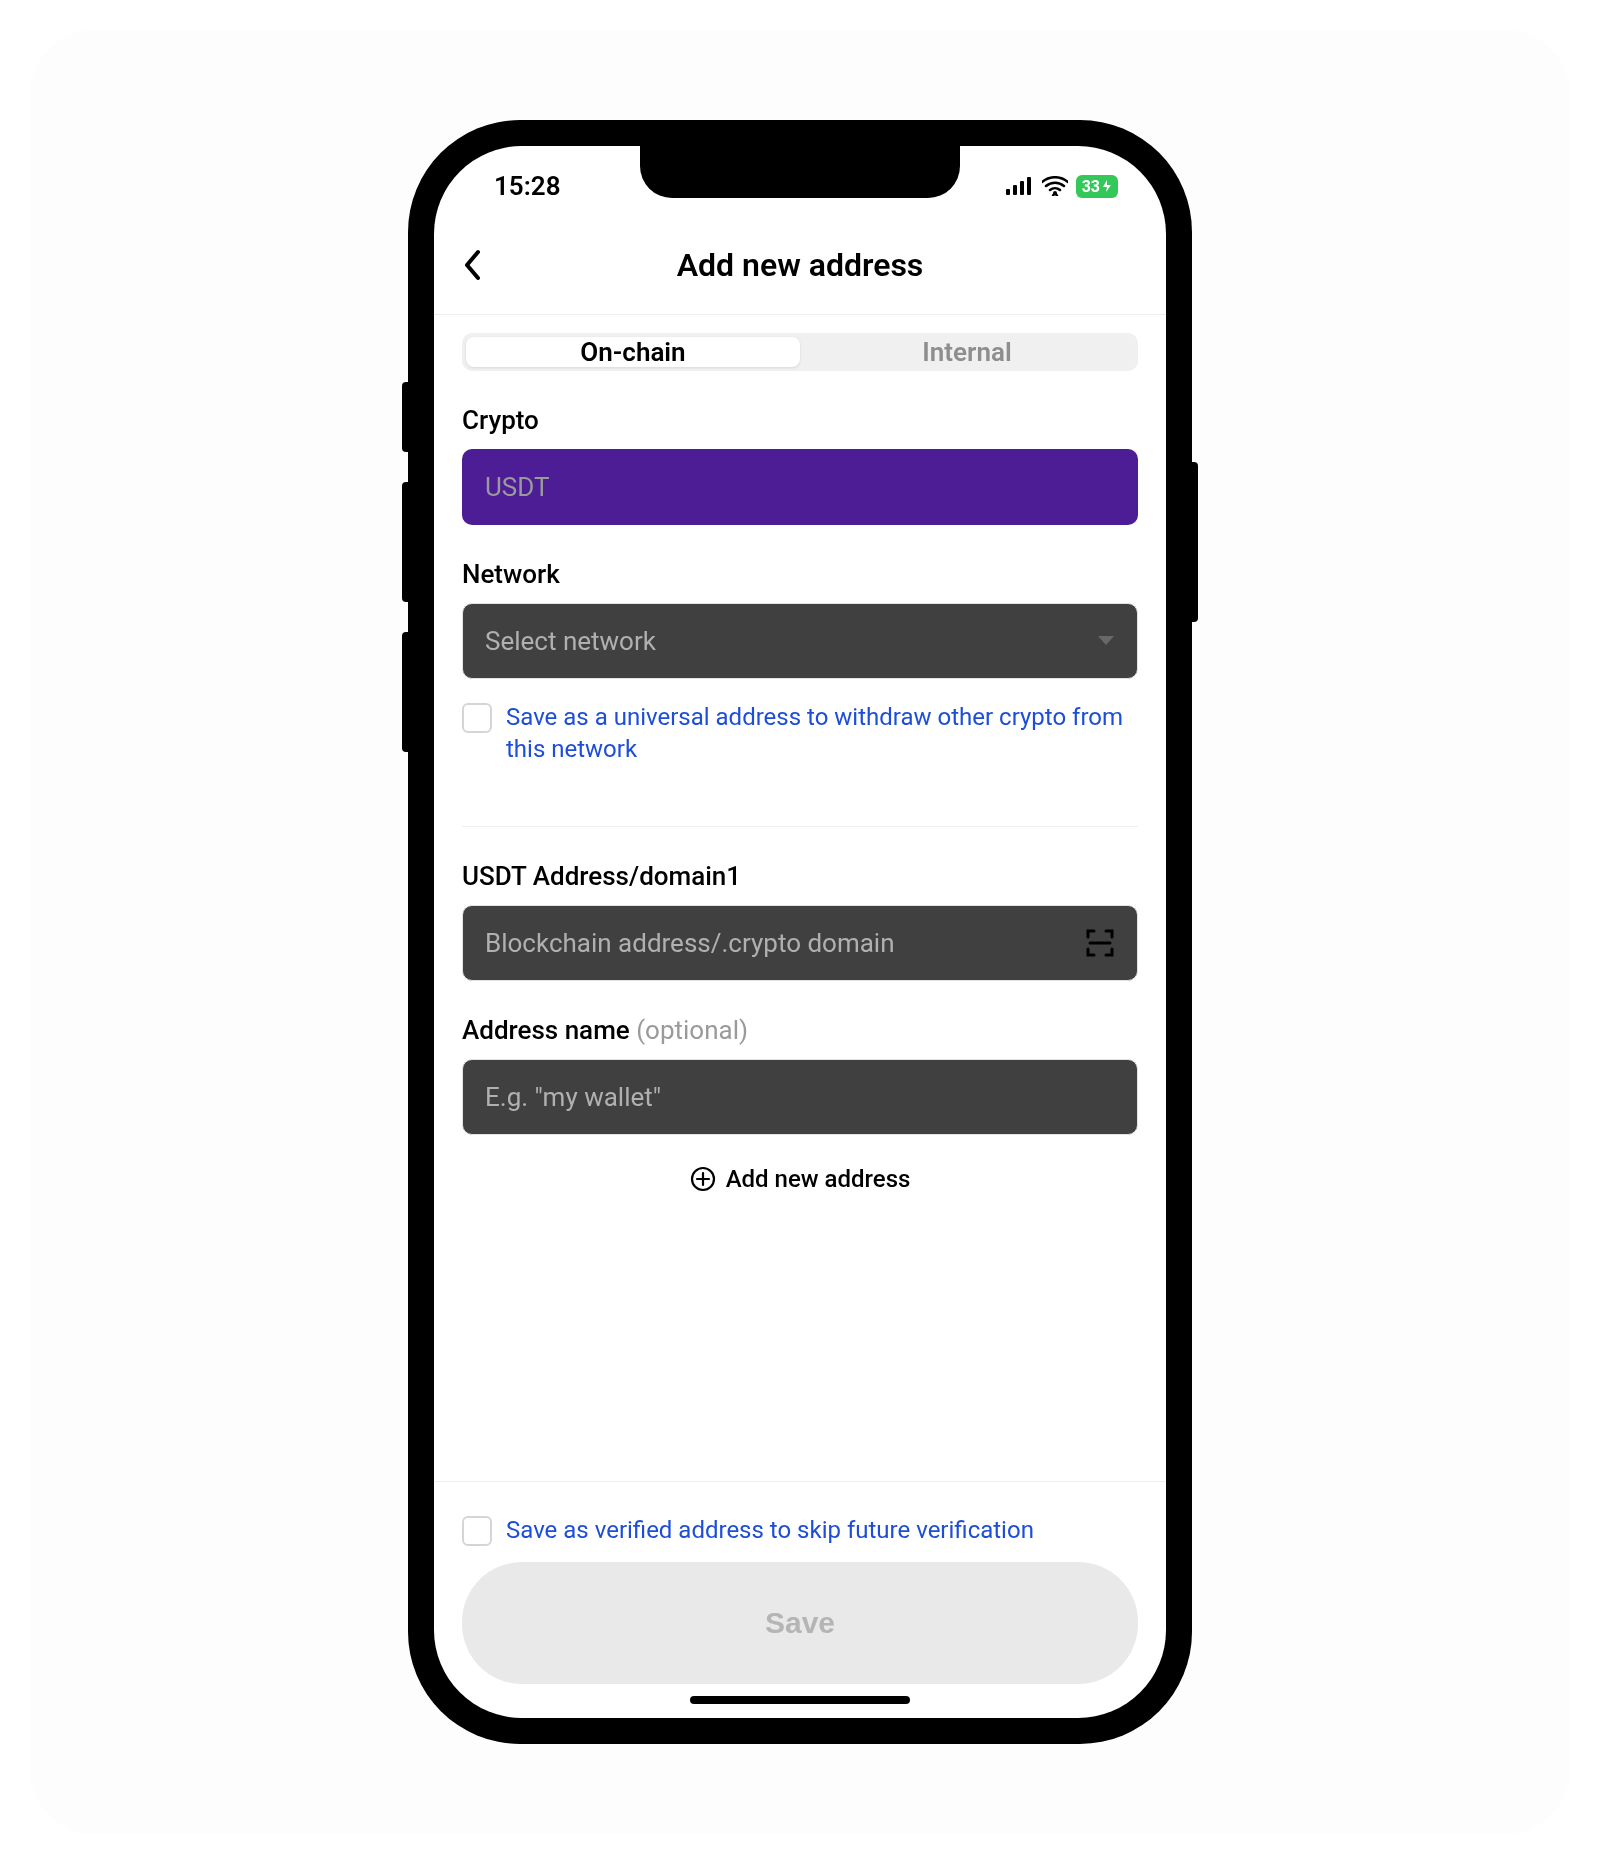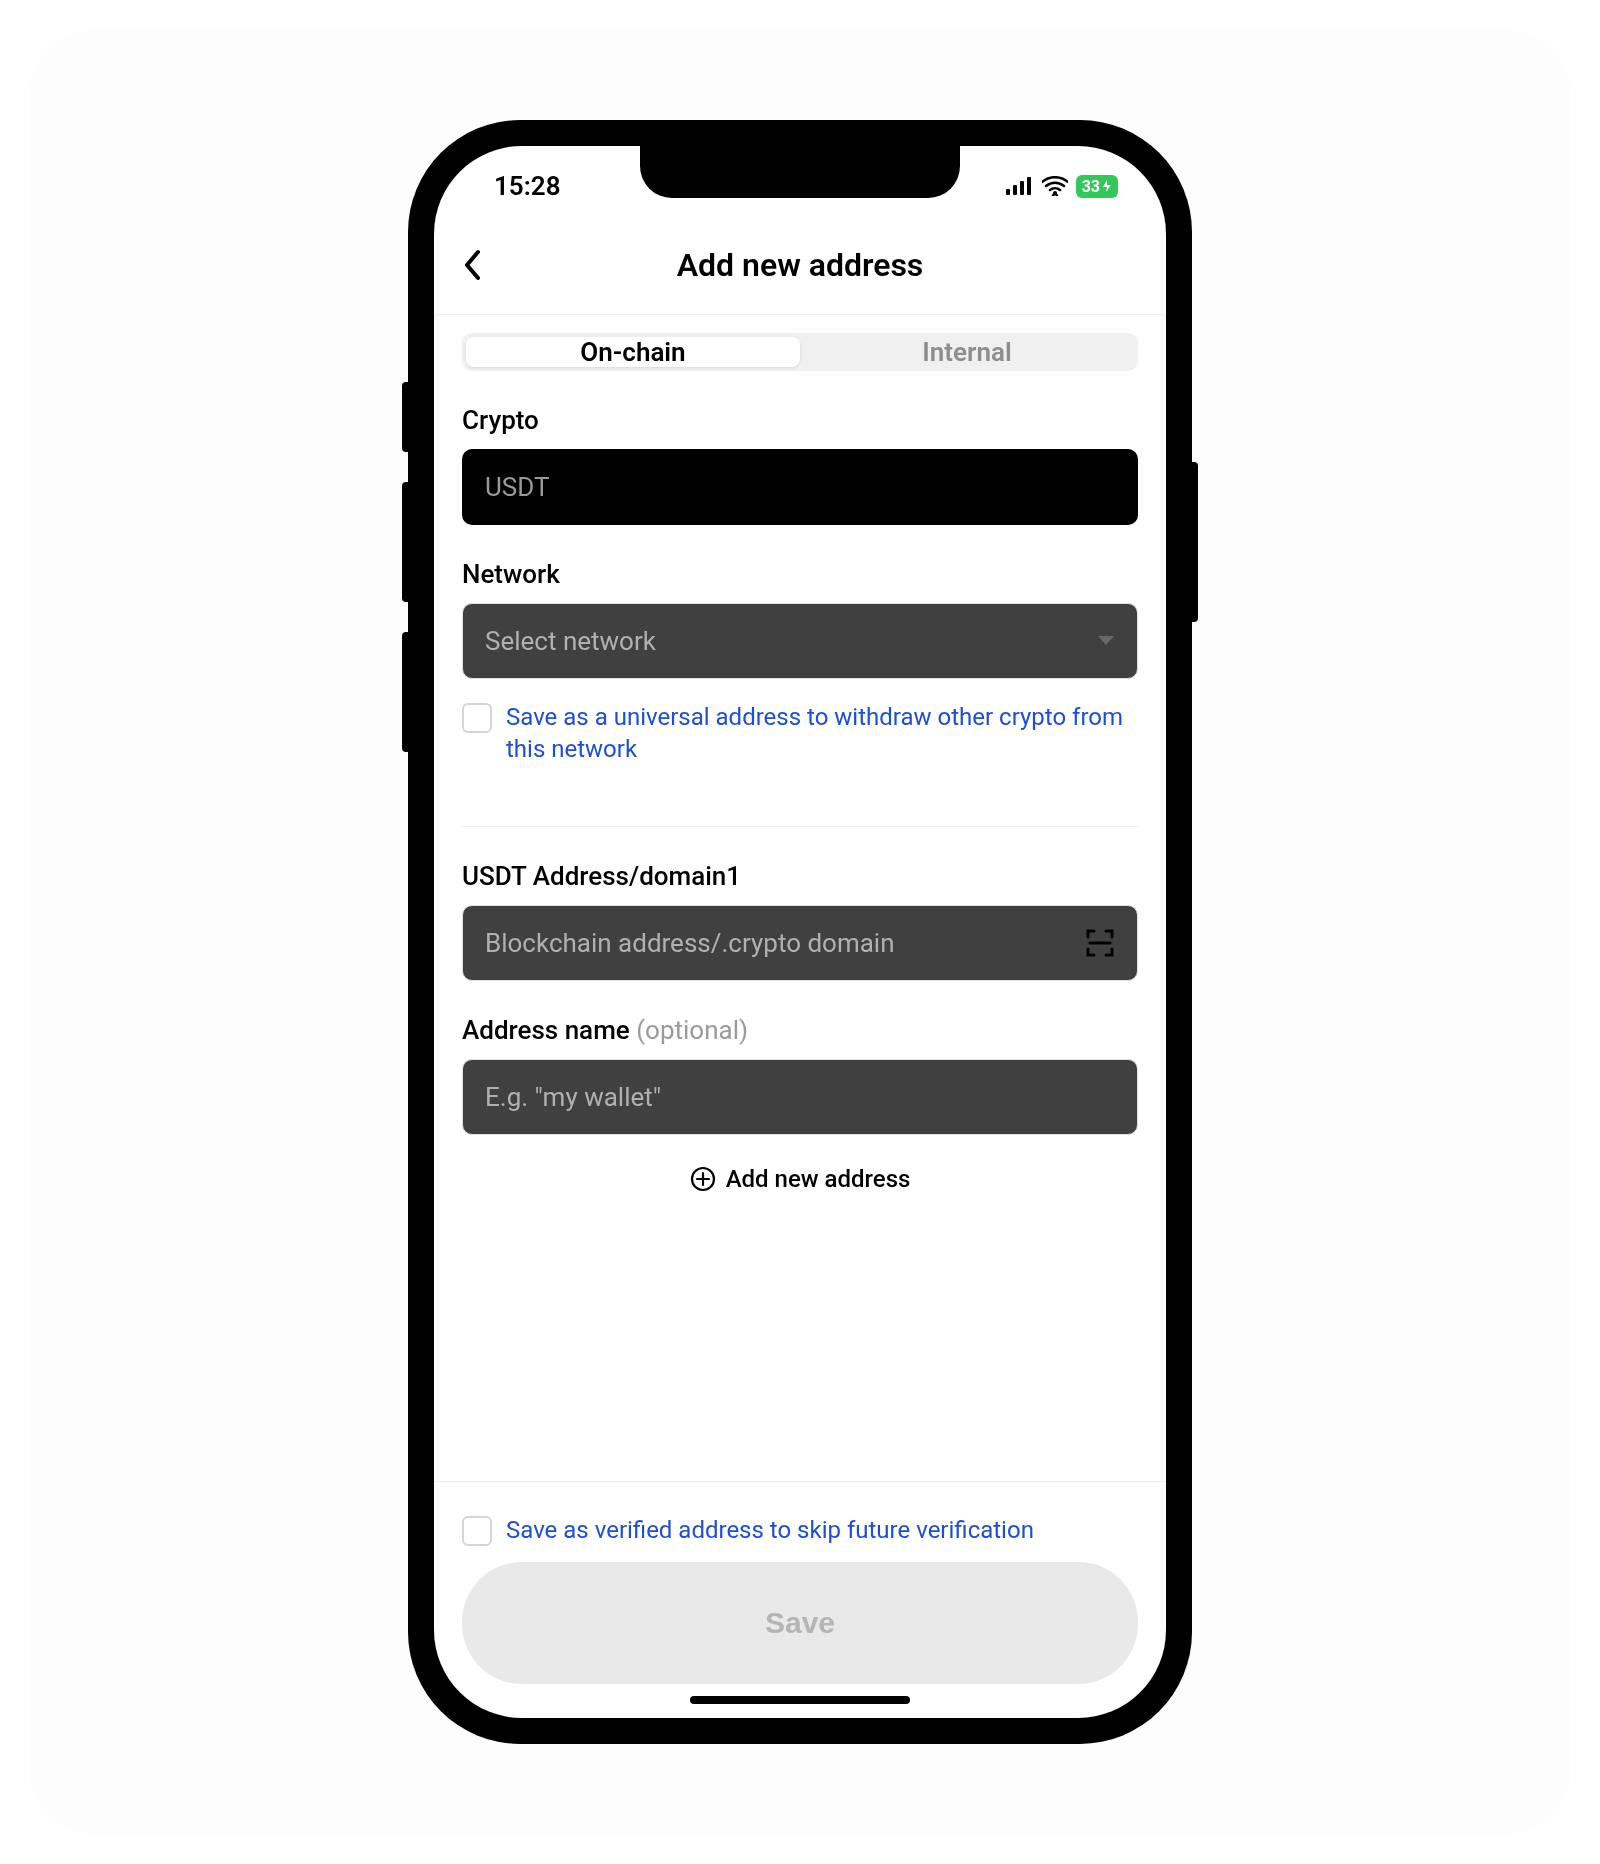--- a/index.html
+++ b/index.html
@@ -182,21 +182,21 @@
     border-radius: 10px;
     padding: 22px 22px;
     font-size: 26px;
     color: #000;
     background: #404040;
     display: flex;
     align-items: center;
     justify-content: space-between;
   }
   .field.filled {
-    background: #000000;
+    background: #4c1d95;
     border-color: transparent;
     color: #9a9a9a;
   }
   .field .placeholder {
     color: #b0b0b0;
   }
   .field .value { color: #9a9a9a; }
   .checkbox-row {
     display: flex;
     align-items: flex-start;

